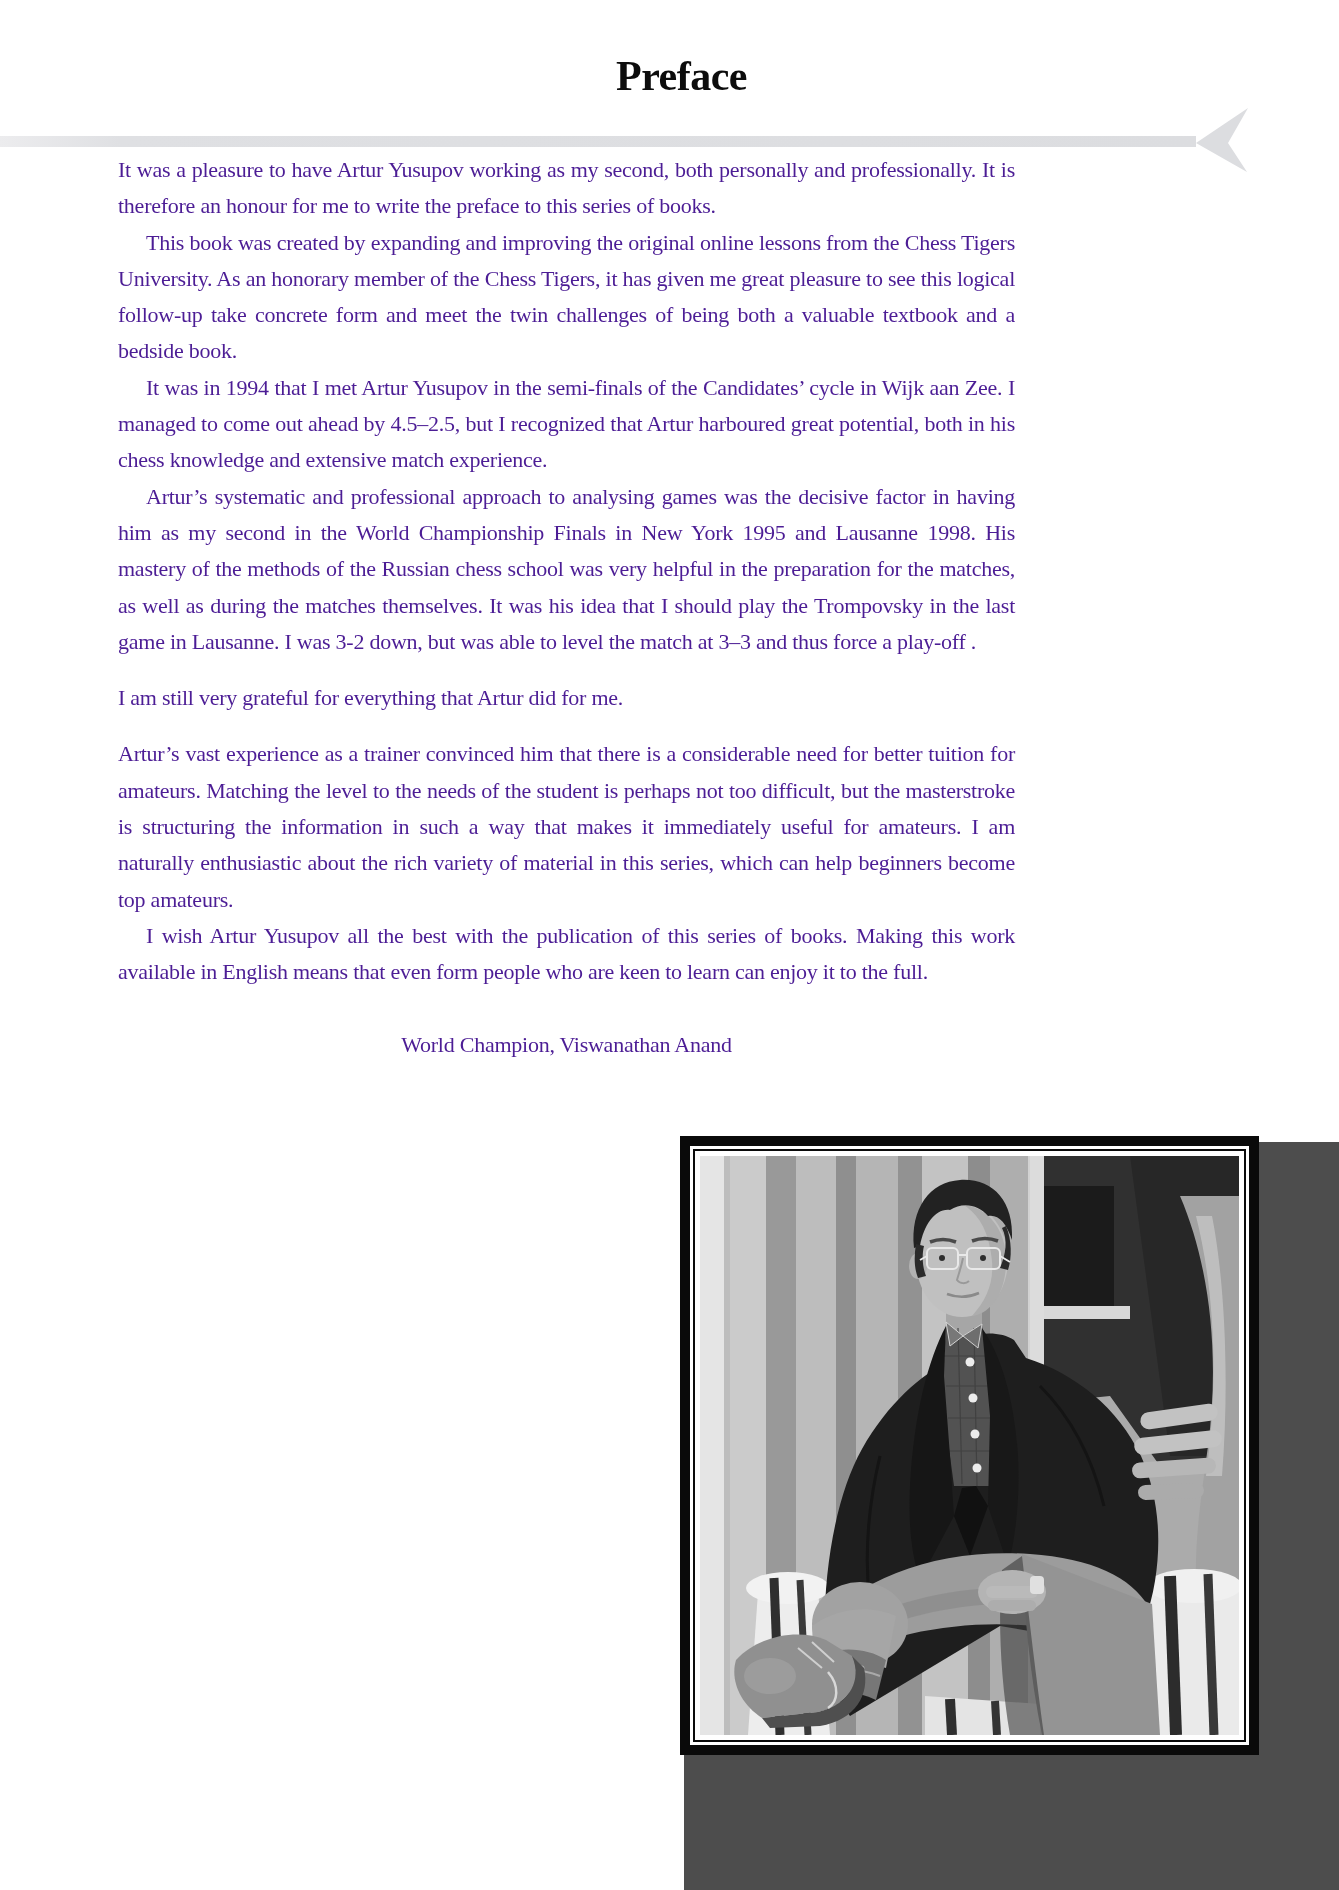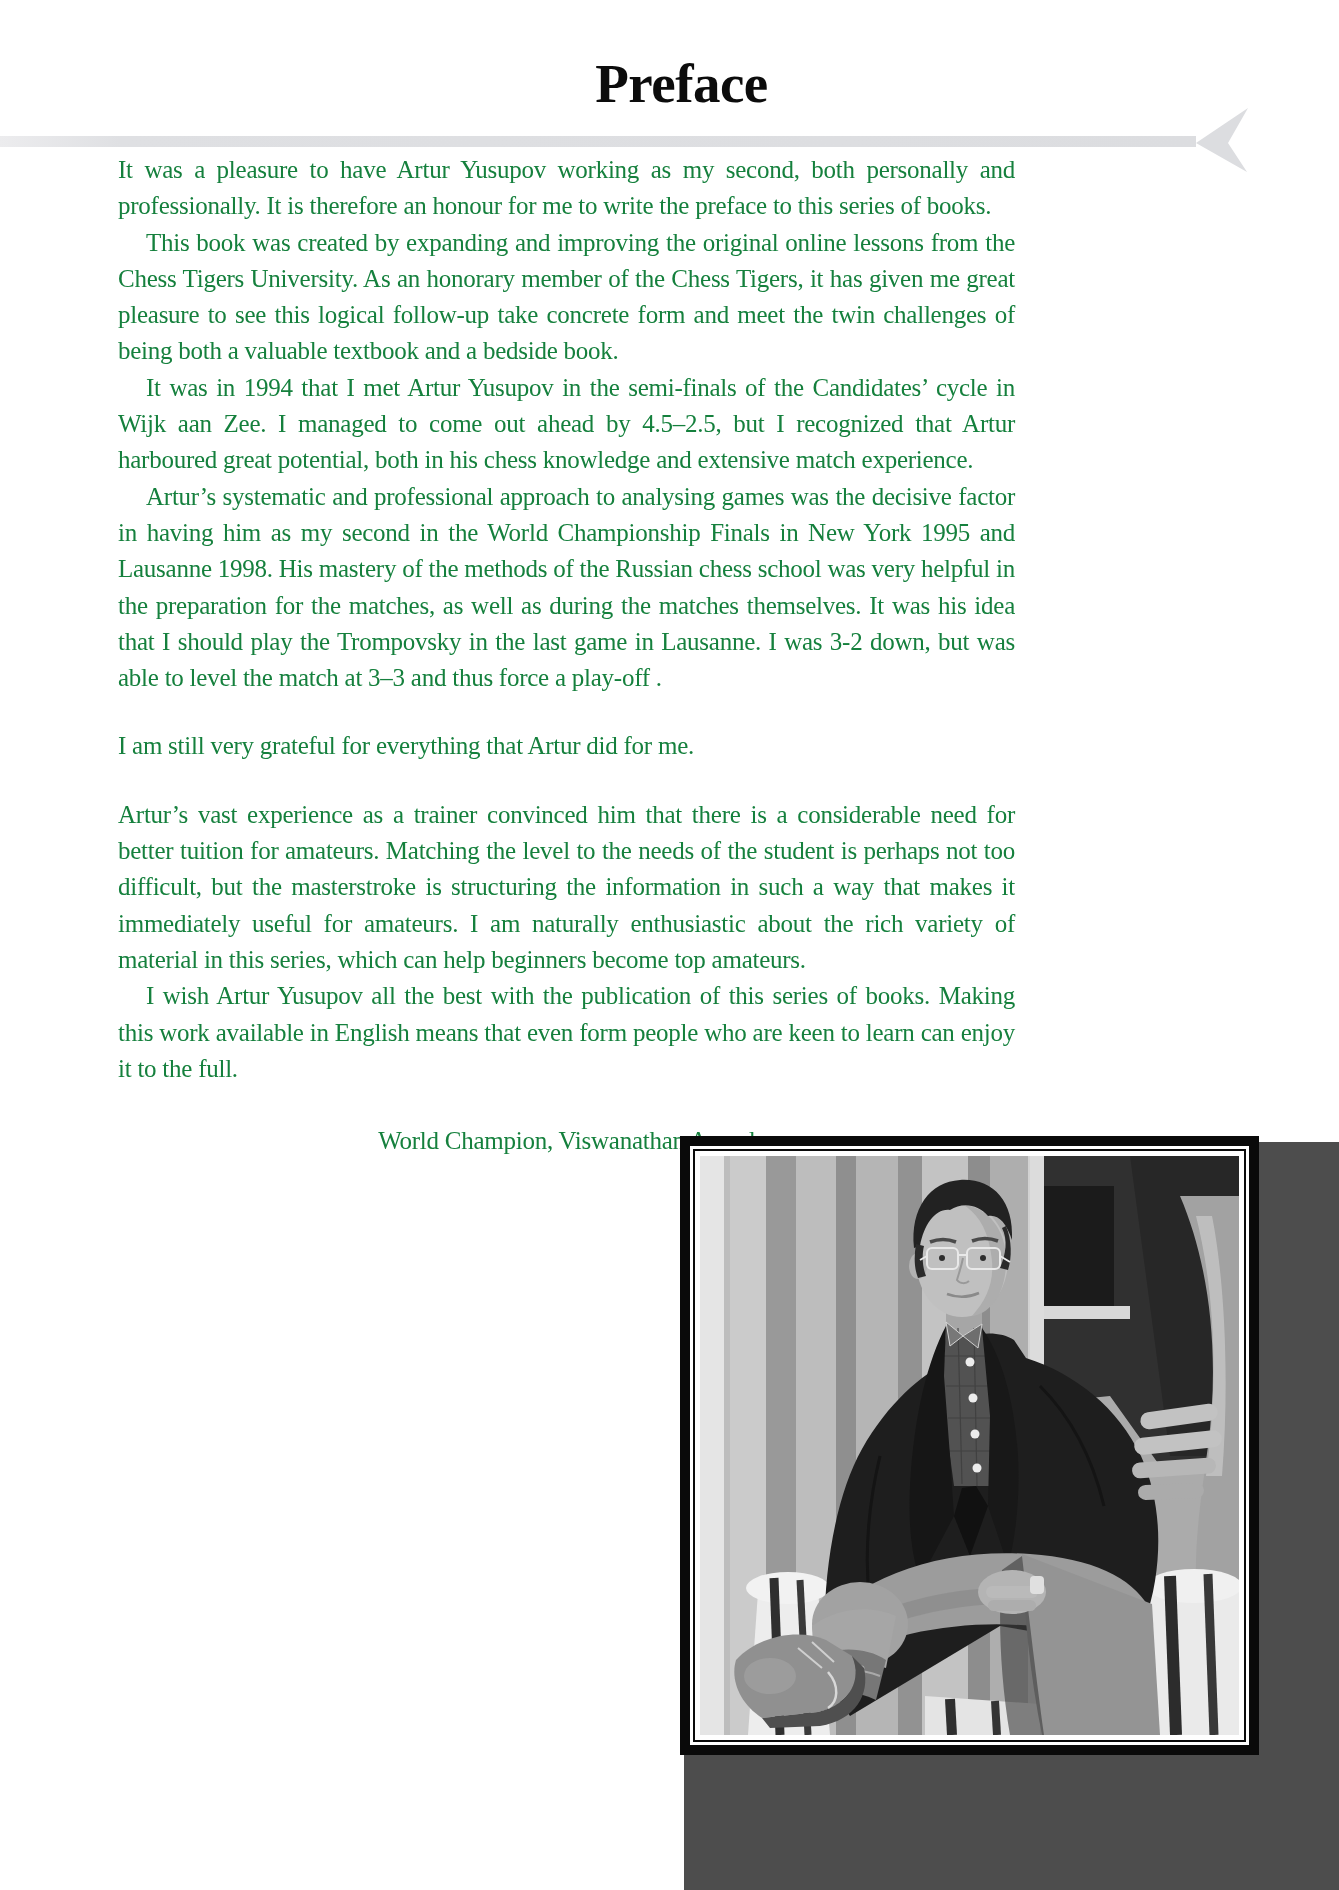--- a/index.html
+++ b/index.html
@@ -4,35 +4,35 @@
 <style>
   html,body{margin:0;padding:0;background:#ffffff;}
   .page{
     position:relative; width:1339px; height:1890px; background:#ffffff;
     overflow:hidden; font-family:"Liberation Serif", serif; color:#1b1b1b;
   }
   .title{
     position:absolute; top:52px; left:0; width:100%; margin:0;
     text-align:center; text-indent:24px;
     font-family:"Liberation Serif", serif; font-weight:bold;
-    font-size:55px; letter-spacing:-0.5px; color:#0c0c0c;
+    font-size:42px; letter-spacing:-0.5px; color:#0c0c0c;
   }
   .rule{
     position:absolute; left:0; top:136px; width:1196px; height:11px;
     background:linear-gradient(to right,#ececee 0%,#dfe0e3 10%,#dcdde0 100%);
   }
   .arrow{ position:absolute; left:1194px; top:106px; width:56px; height:68px; }
   .content{
     position:absolute; left:118px; top:152px; width:897px;
-    font-size:25px; line-height:36.3px; letter-spacing:-0.25px;
-    text-align:justify; color:#15803d;
+    font-size:22px; line-height:36.3px; letter-spacing:-0.25px;
+    text-align:justify; color:#4c1d95;
   }
   .para{ margin:0; }
   .indent{ text-indent:28px; }
-  .gap{ margin-top:32px; }
+  .gap{ margin-top:20px; }
   .signature{ margin:36px 0 0 0; text-align:center; }
   .gray-block{
     position:absolute; left:684px; top:1142px; width:655px; height:748px;
     background:#4d4d4d;
   }
   .photo-frame{
     position:absolute; left:680px; top:1136px; width:579px; height:619px;
     background:#0a0a0a; padding:10px; box-sizing:border-box;
   }
   .mat1{ background:#ffffff; padding:3px; width:100%; height:100%; box-sizing:border-box; }

